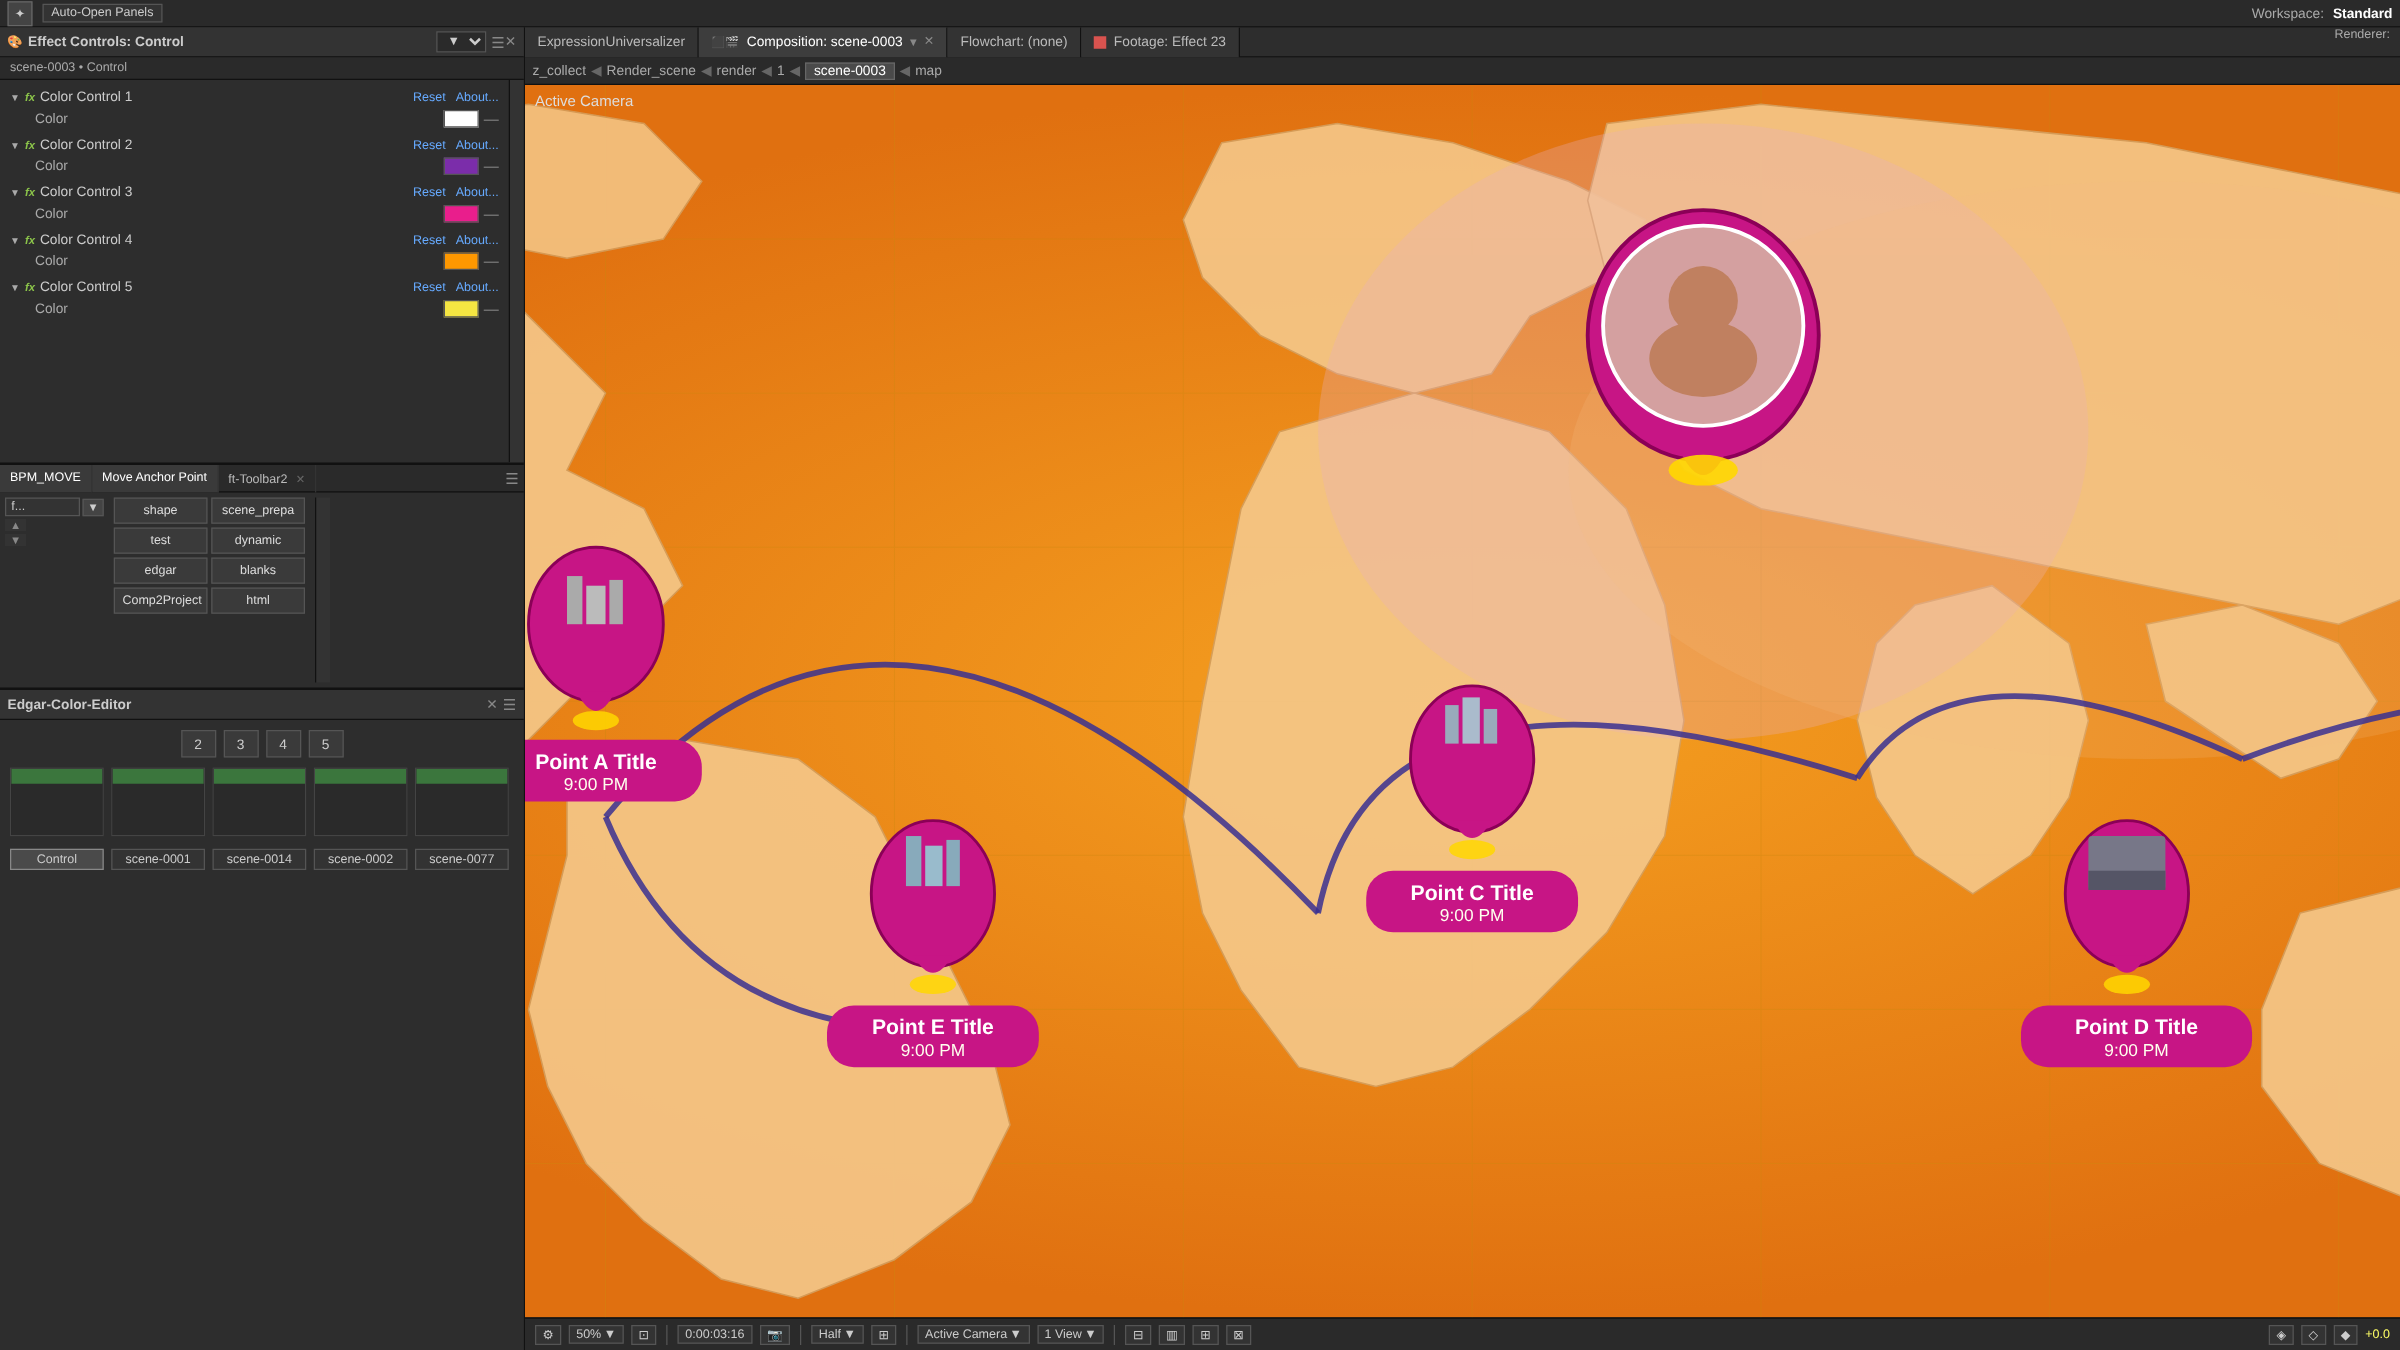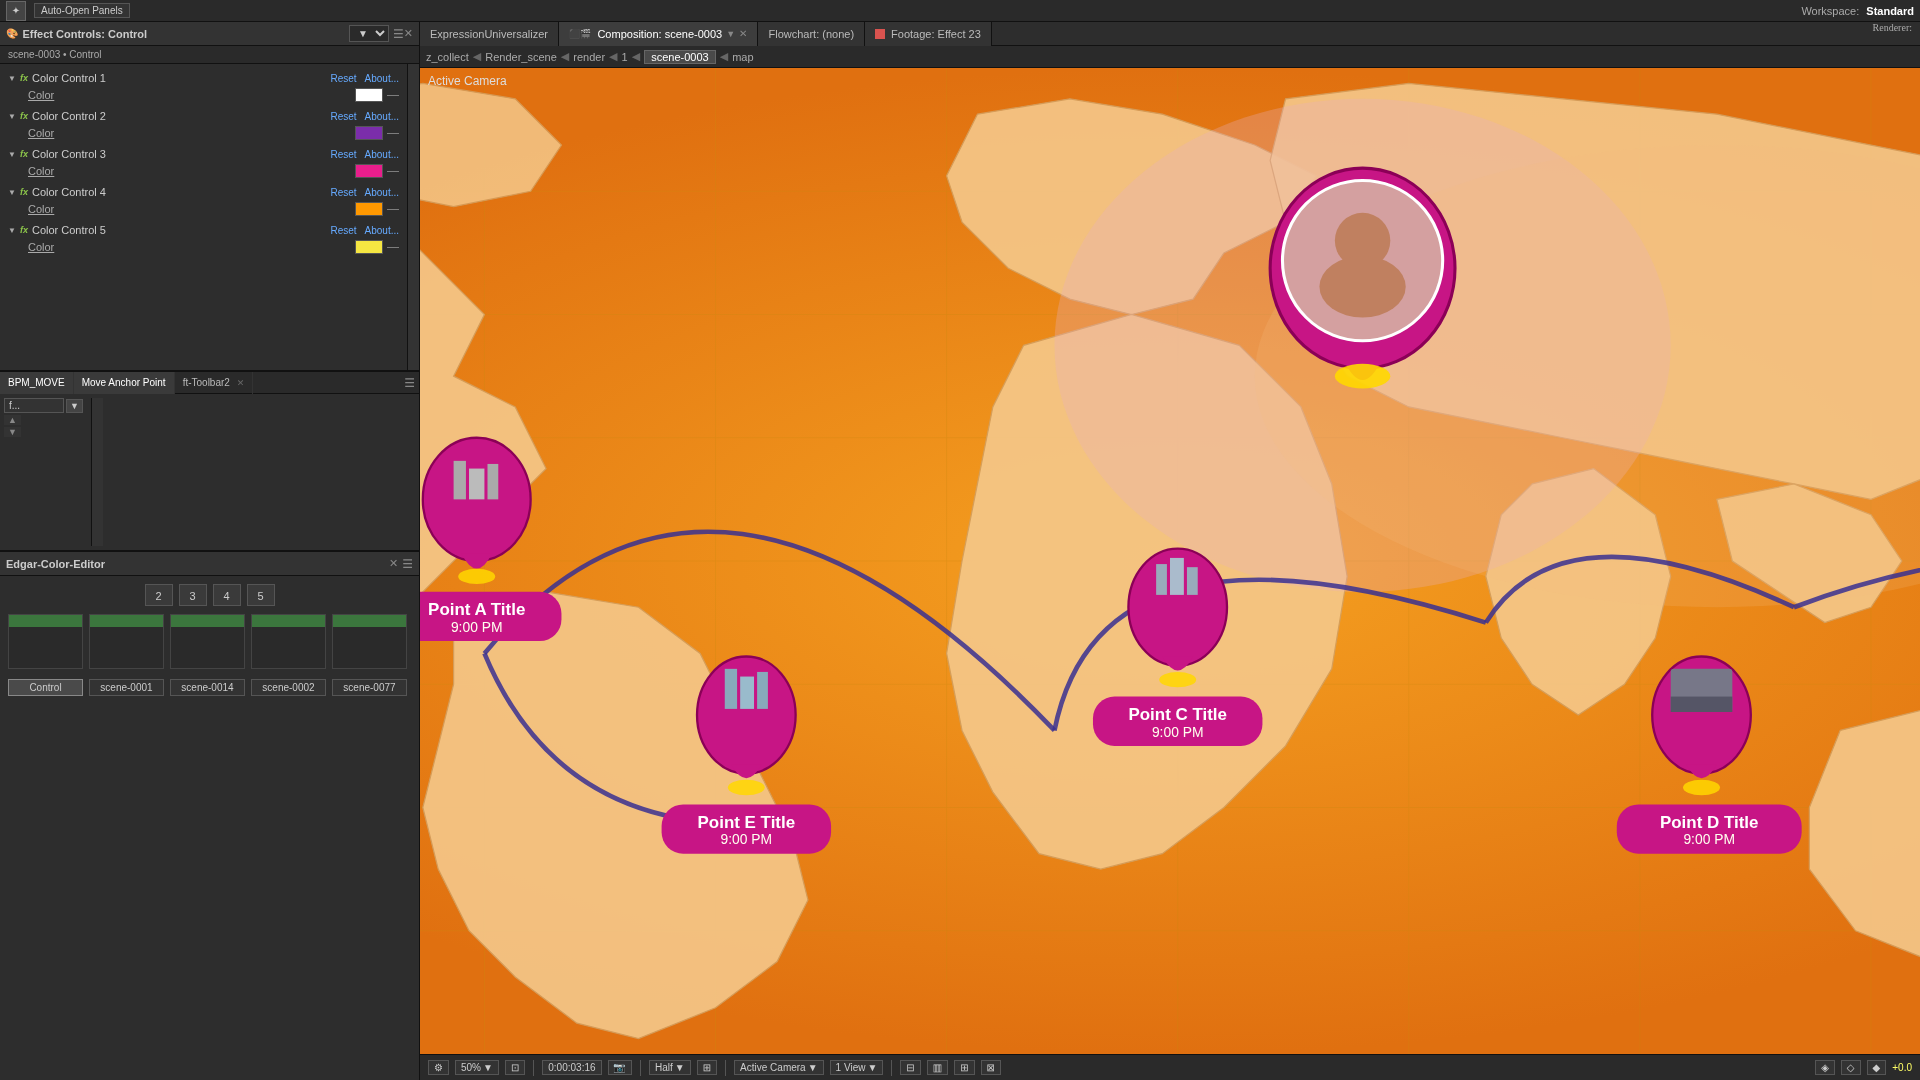--- a/index.html
+++ b/index.html
@@ -43,21 +43,21 @@
     .ec-scroll-right { width: 12px; background: #333; border-left: 1px solid #111; }
 
     .color-group { padding: 2px 0; }
     .color-group-header { display: flex; align-items: center; padding: 2px 8px; cursor: pointer; }
     .triangle { font-size: 8px; color: #aaa; margin-right: 4px; }
     .fx-icon { color: #8BC34A; font-size: 9px; margin-right: 4px; font-style: italic; font-weight: bold; }
     .color-group-name { font-size: 11px; color: #ccc; flex: 1; }
     .reset-btn { color: #6af; font-size: 10px; cursor: pointer; margin-right: 8px; }
     .about-btn { color: #6af; font-size: 10px; cursor: pointer; }
     .color-row { display: flex; align-items: center; padding: 2px 8px 2px 28px; }
-    .color-label { font-size: 11px; color: #aaa; flex: 1; text-decoration: underline; }
+    .color-label { font-size: 11px; color: #aaa; flex: 1; }
     .color-swatch { width: 28px; height: 14px; border: 1px solid #555; margin-right: 4px; cursor: pointer; }
     .color-dash { color: #888; font-size: 12px; cursor: pointer; }
 
     
     .toolbar-panel { height: 180px; background: #2d2d2d; border-bottom: 2px solid #111; display: flex; flex-direction: column; }
     .toolbar-tabs { display: flex; height: 22px; background: #2a2a2a; border-bottom: 1px solid #111; }
     .toolbar-tab { padding: 0 8px; height: 22px; line-height: 22px; font-size: 10px; color: #bbb; cursor: pointer; border-right: 1px solid #333; }
     .toolbar-tab.active { background: #3a3a3a; color: #fff; }
     .toolbar-tab .close-x { color: #666; margin-left: 4px; font-size: 9px; }
     .toolbar-body { display: flex; flex: 1; padding: 4px; gap: 4px; align-items: flex-start; }
@@ -218,20 +218,30 @@
 
         <div style="display:flex;flex-direction:column;gap:2px;align-items:flex-start;">
           <div class="toolbar-dropdown">
             <input type="text" value="f..." style="background: rgb(51, 51, 51); border: 1px solid rgb(85, 85, 85); color: rgb(204, 204, 204); font-size: 10px; padding: 1px 4px; width: 60px;">
             <button class="toolbar-dd-arrow">▼</button>
           </div>
           <div class="scroll-down-arrow" style="width:auto;padding:0 4px;">▲</div>
           <div class="scroll-down-arrow" style="width:auto;padding:0 4px;">▼</div>
         </div>
 
+        <div class="btn-grid">
+          <button class="tool-btn">shape</button>
+          <button class="tool-btn">scene_prepa</button>
+          <button class="tool-btn">test</button>
+          <button class="tool-btn">dynamic</button>
+          <button class="tool-btn">edgar</button>
+          <button class="tool-btn">blanks</button>
+          <button class="tool-btn">Comp2Project</button>
+          <button class="tool-btn">html</button>
+        </div>
         <div style="width:12px;background:#333;border-left:1px solid #111;align-self:stretch;margin-left:4px;"></div>
       </div>
     </div>
 
     <div class="edgar-panel">
       <div class="edgar-header">
         <span class="edgar-title">Edgar-Color-Editor</span>
         <span class="panel-close">✕</span>
         <span class="panel-menu-icon">☰</span>
       </div>
@@ -292,21 +302,21 @@
         <span class="dropdown-arrow">▼</span>
         <span class="close-x">✕</span>
       </div>
       <div class="panel-tab">
         <span>Flowchart: (none)</span>
       </div>
       <div class="panel-tab">
         <span class="red-sq"></span>
         <span>Footage: Effect 23</span>
       </div>
-      <span style="margin-left:auto;color:#aaa;font-size:10px;padding-right:8px;font-family:Liberation Serif, serif;">Renderer:</span>
+      <span style="margin-left:auto;color:#aaa;font-size:10px;padding-right:8px;">Renderer:</span>
     </div>
 
     <div class="breadcrumb-bar">
       <span class="breadcrumb-item">z_collect</span>
       <span class="breadcrumb-sep">◀</span>
       <span class="breadcrumb-item">Render_scene</span>
       <span class="breadcrumb-sep">◀</span>
       <span class="breadcrumb-item">render</span>
       <span class="breadcrumb-sep">◀</span>
       <span class="breadcrumb-item">1</span>

